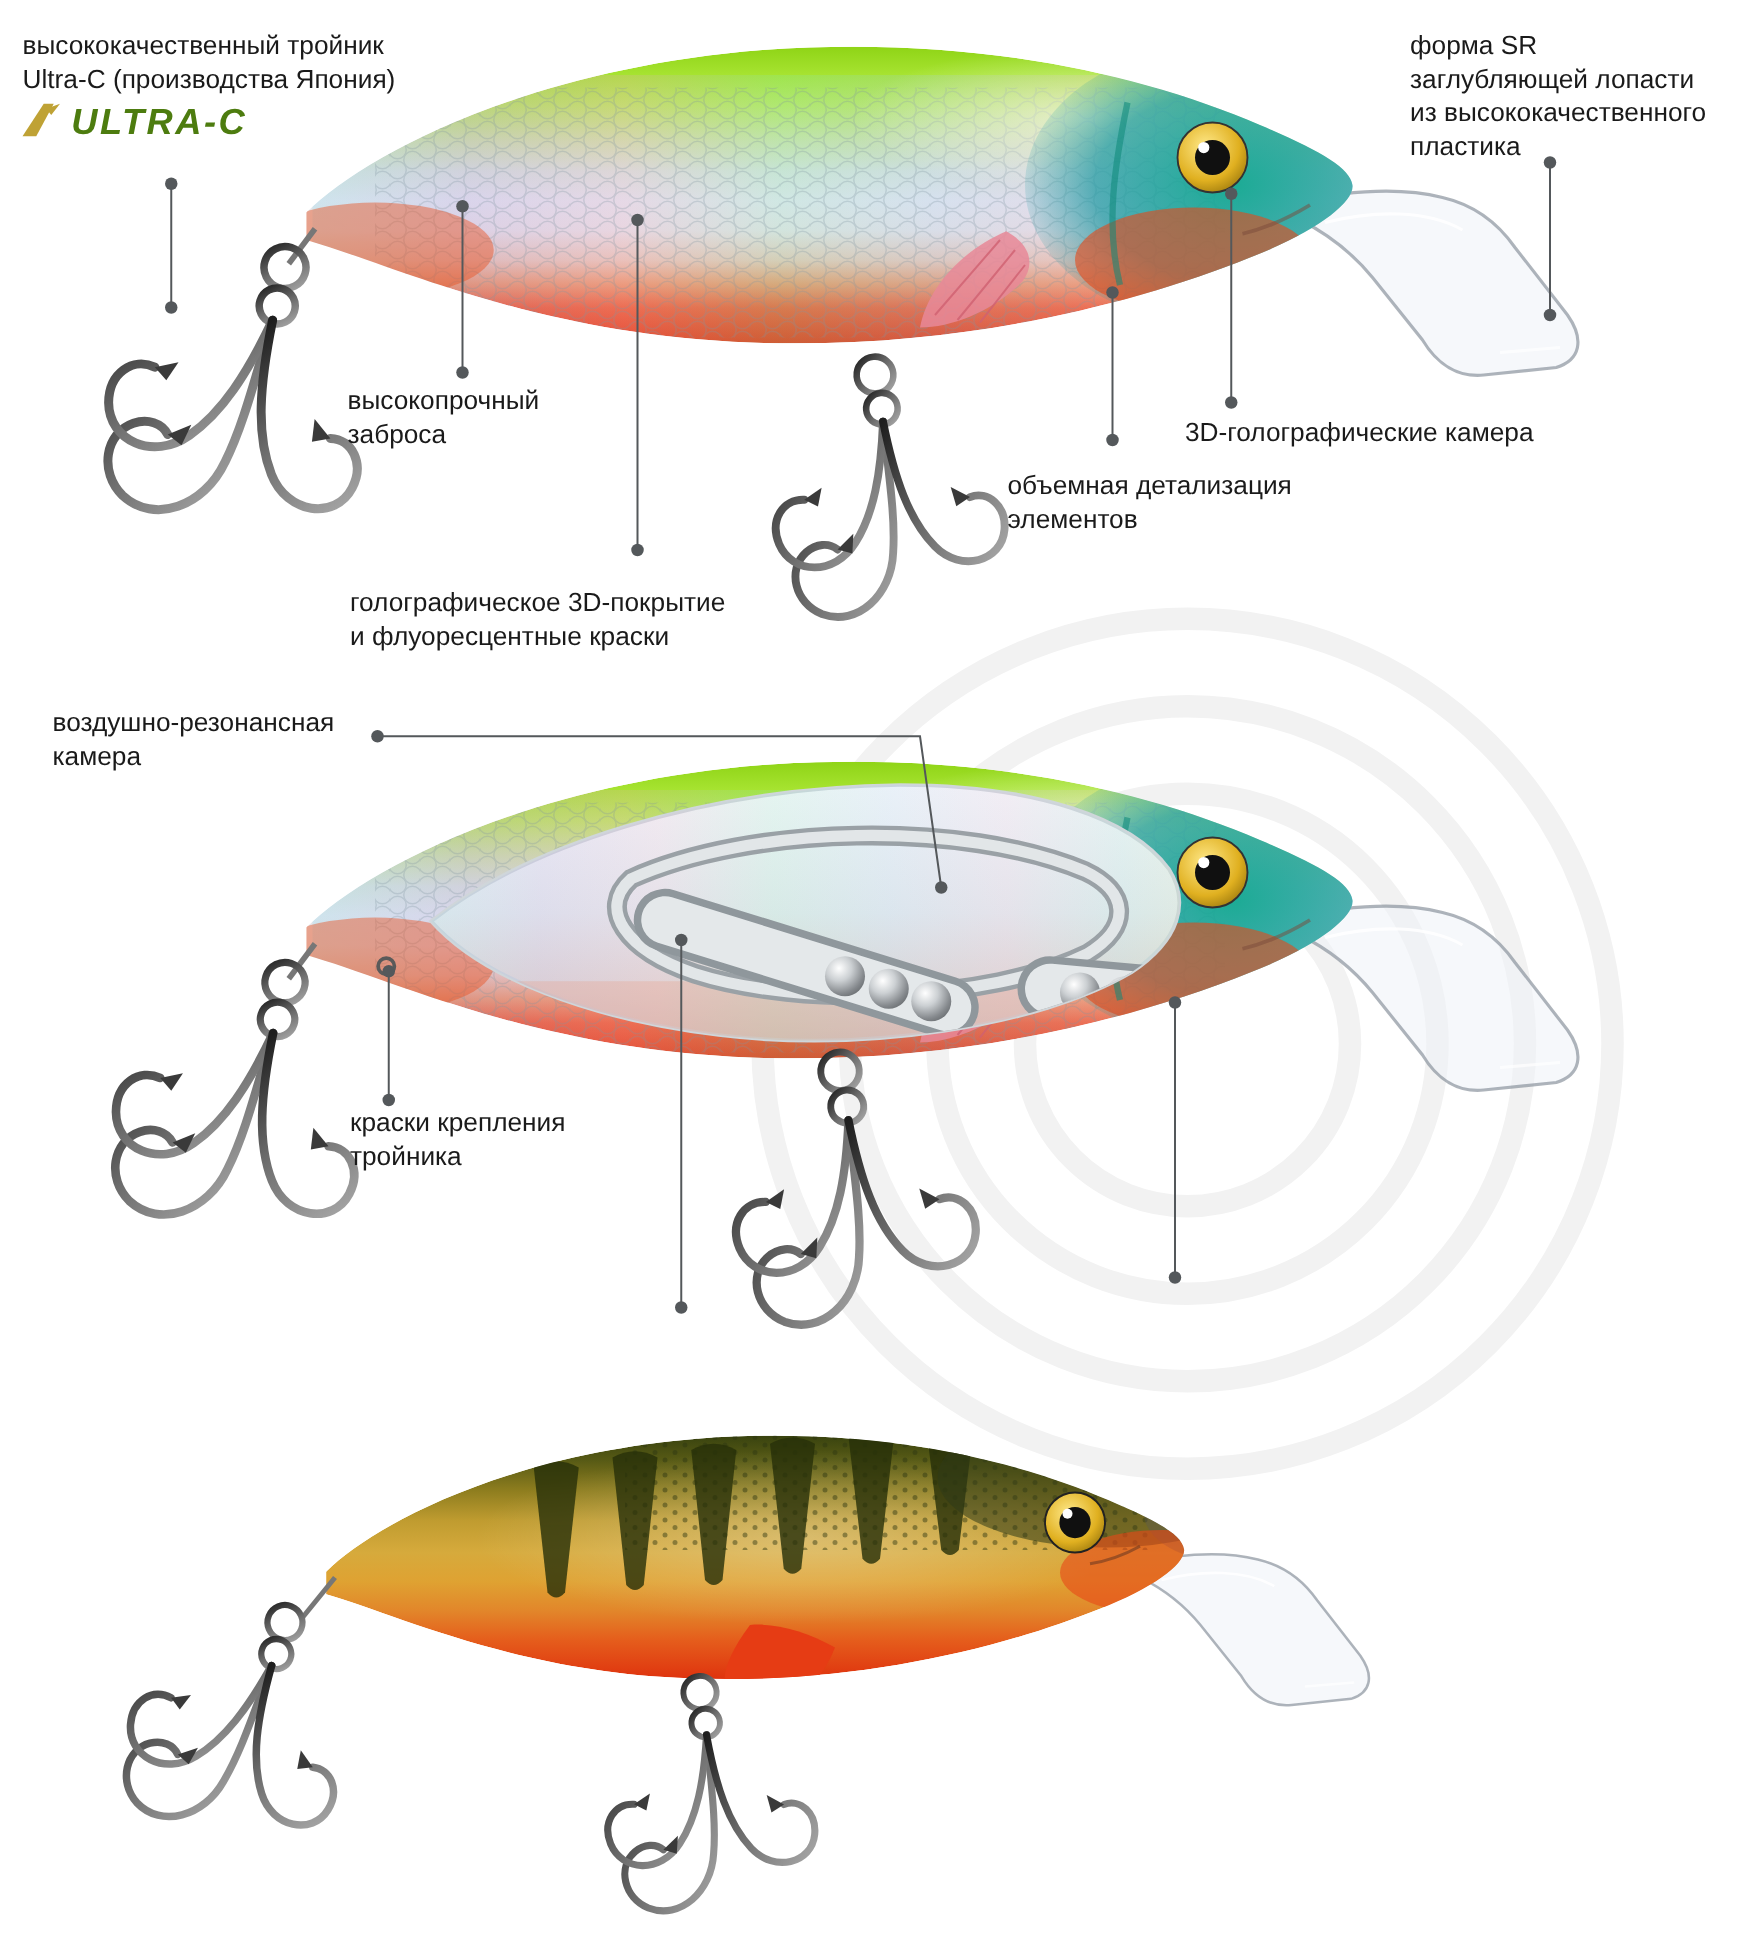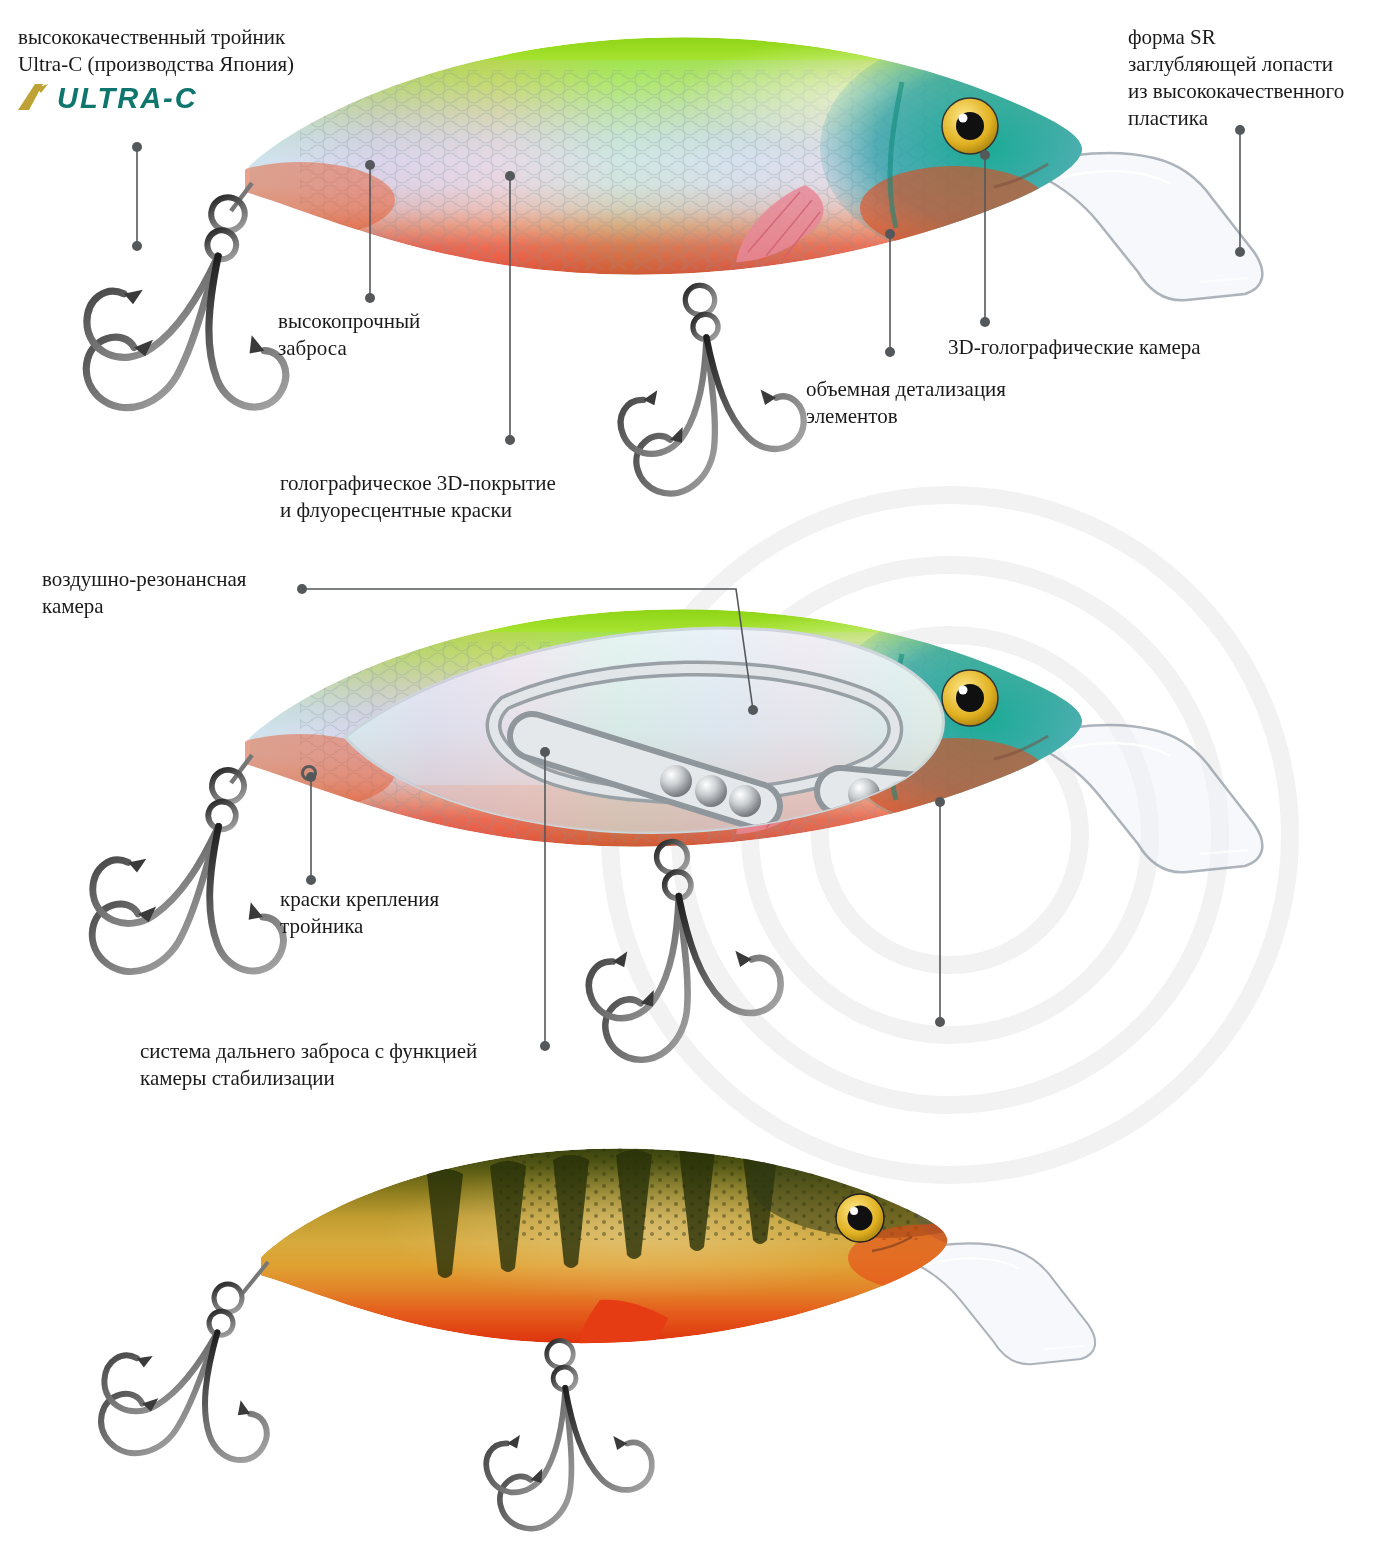--- a/index.html
+++ b/index.html
@@ -4,26 +4,25 @@
 <style>
   html,body { margin:0; padding:0; background:#ffffff; }
   .canvas {
     position:relative; width:1400px; height:1559px; background:#ffffff;
     font-family:"Liberation Sans", sans-serif; overflow:hidden;
   }
   .canvas > svg.art { position:absolute; left:0; top:0; }
   .label {
     position:absolute; font-size:21px; line-height:1.28; color:#1a1a1a;
     white-space:pre-line;
-    font-family:Liberation Serif, serif;
   }
   .brand { position:absolute; display:flex; align-items:center; gap:7px; }
   .brand-text {
     font-style:italic; font-weight:bold; font-size:29px;
-    letter-spacing:2px; color:#0f766e;
+    letter-spacing:2px; color:#4d7c0f;
   }
 </style>
 </head>
 <body>
 
 <div class="canvas">
 
 <svg class="art" width="1400" height="1559" viewBox="0 0 1400 1559" xmlns="http://www.w3.org/2000/svg">
   <defs>
     <path id="fishBody" d="M 245,170 C 290,125 420,55 610,40 C 775,28 910,58 1008,100 C 1055,120 1080,134 1082,148 C 1084,162 1052,186 1000,206 C 900,246 760,280 600,274 C 430,268 315,212 245,192 Z"></path>
@@ -325,16 +324,14 @@
 заброса</div>
 <div class="label" style="left:280px; top:470px">голографическое 3D-покрытие
 и флуоресцентные краски</div>
 <div class="label" style="left:806px; top:376px">объемная детализация
 элементов</div>
 <div class="label" style="left:948px; top:334px">3D-голографические камера</div>
 <div class="label" style="left:42px; top:566px">воздушно-резонансная
 камера</div>
 <div class="label" style="left:280px; top:886px">краски крепления
 тройника</div>
-<div class="label" style="left:140px; top:1038px">система дальнего заброса с функцией
-камеры стабилизации</div>
 
 </div>
 
 </body></html>

